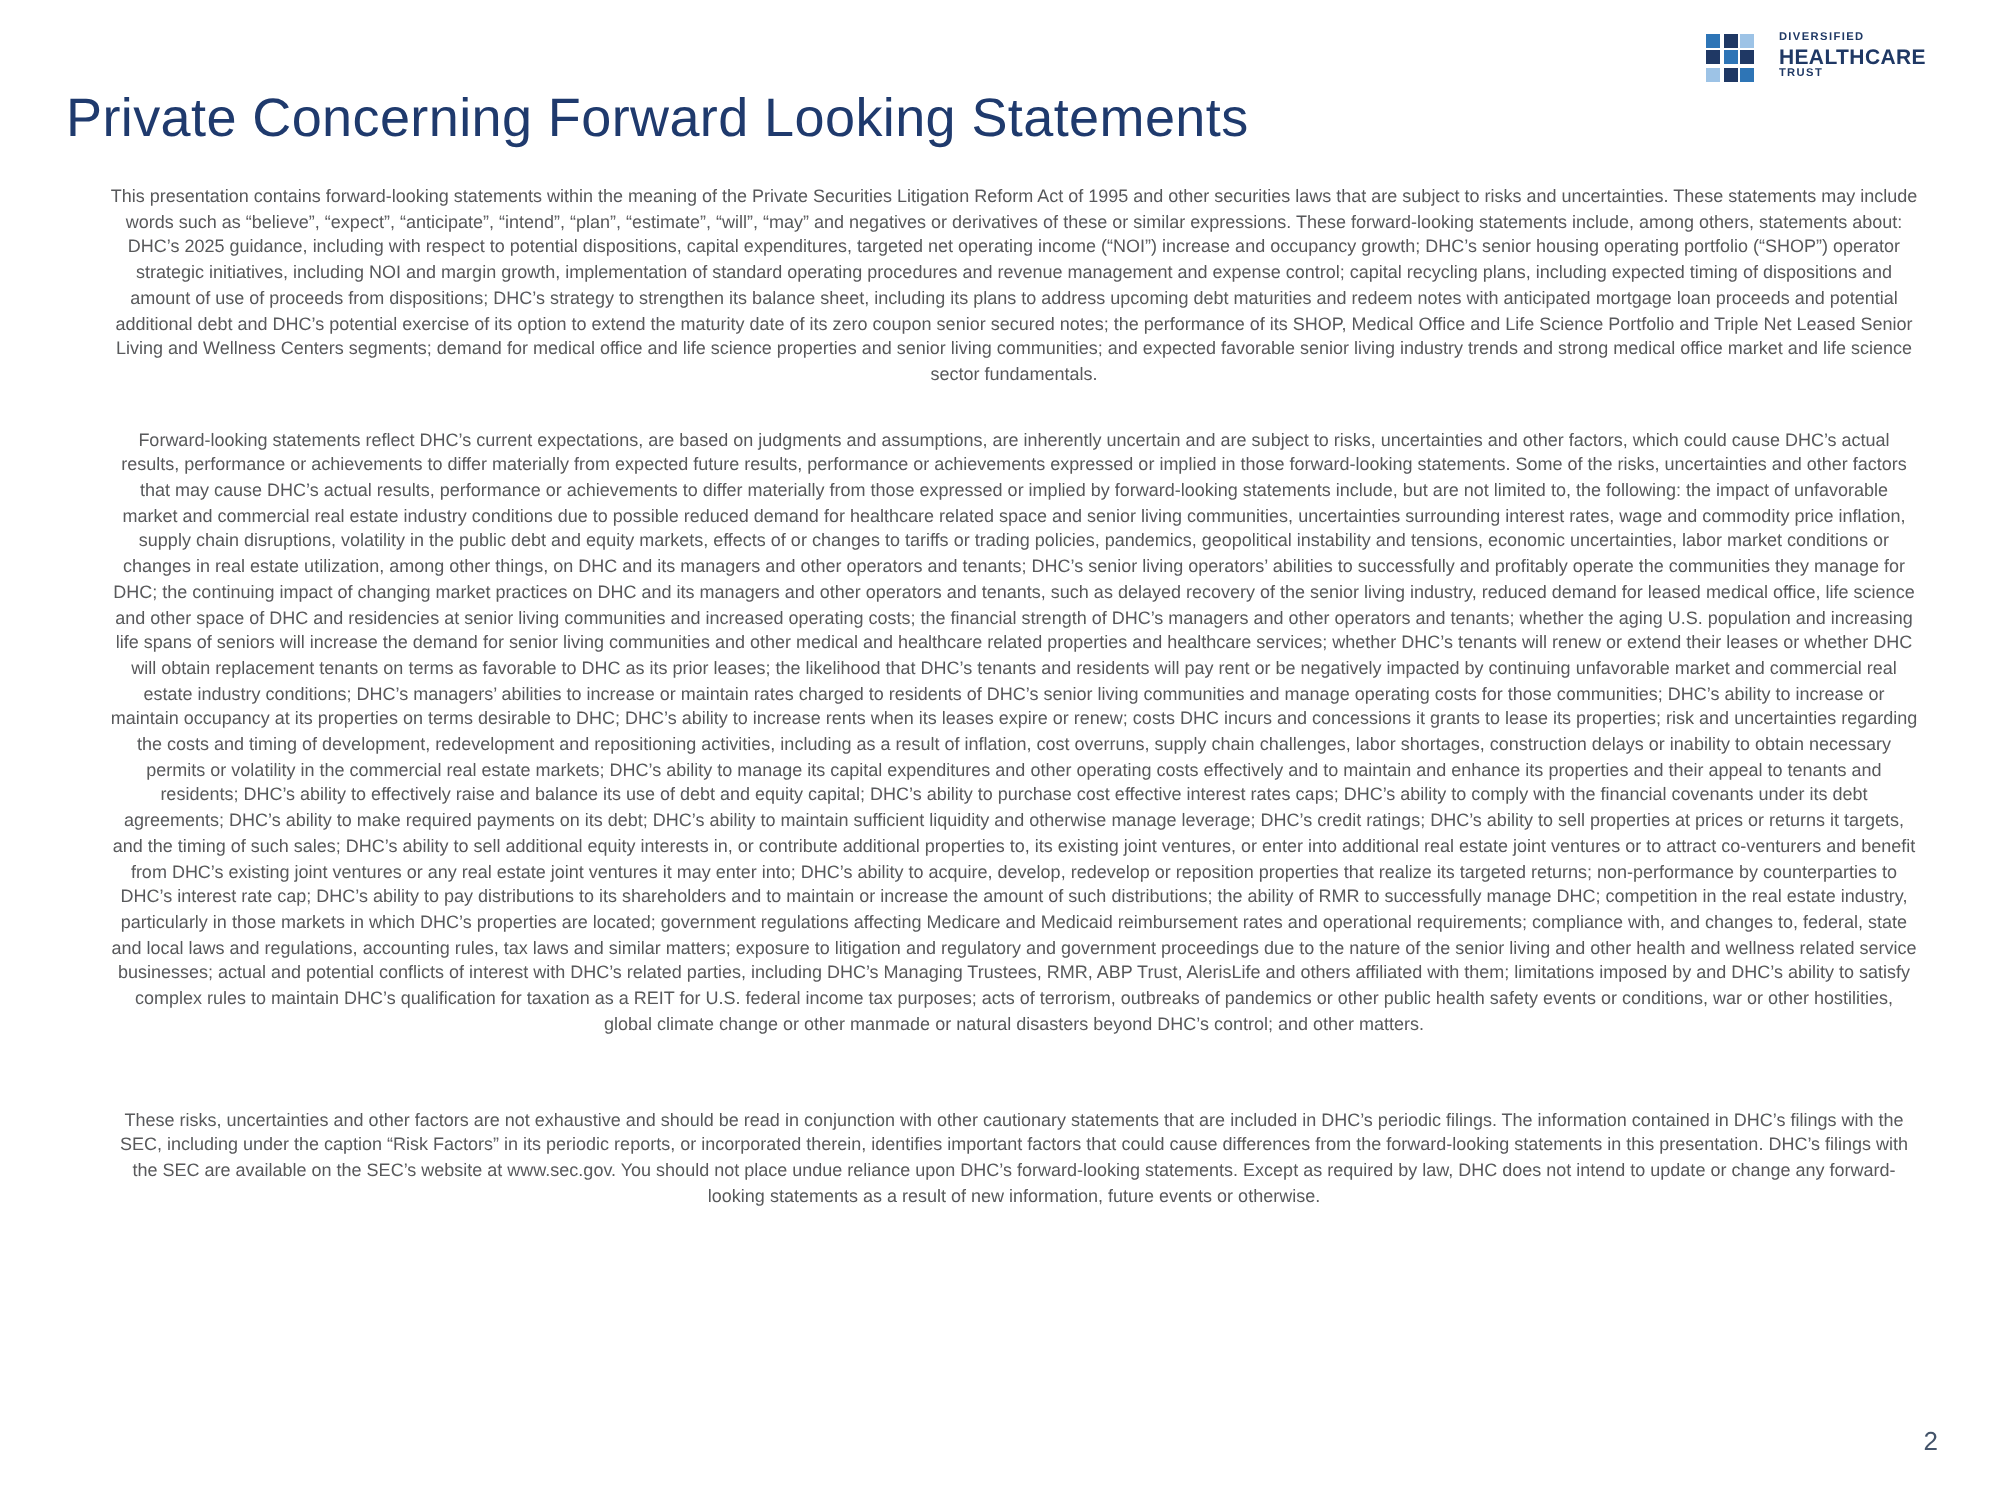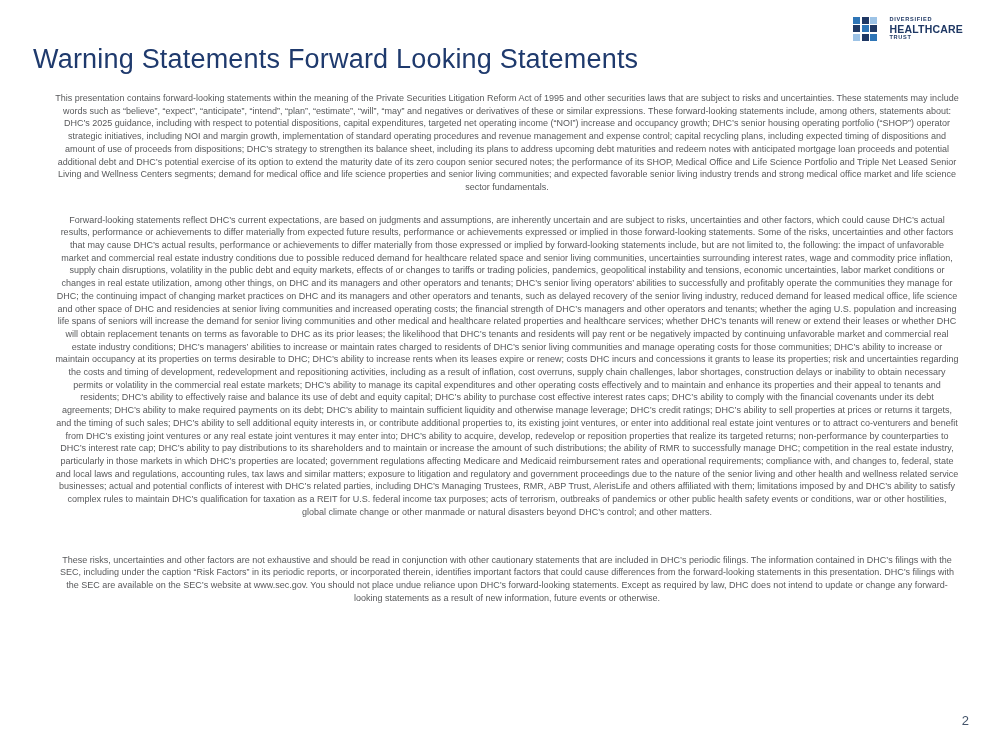--- a/index.html
+++ b/index.html
@@ -96,21 +96,21 @@
       <div class="logo-sq" style="background: rgb(31, 56, 100);"></div>
       <div class="logo-sq" style="background: rgb(46, 117, 182);"></div>
     </div>
     <div class="logo-text">
       <div class="small">DIVERSIFIED</div>
       <div class="big">HEALTHCARE</div>
       <div class="small">TRUST</div>
     </div>
   </div>
 
-  <h1 class="title">Warning Statements Forward Looking Statements</h1>
+  <h1 class="title">Private Concerning Forward Looking Statements</h1>
 
   <div class="body-text">
     <p>This presentation contains forward-looking statements within the meaning of the Private Securities Litigation Reform Act of 1995 and other securities laws that are subject to risks and uncertainties. These statements may include words such as “believe”, “expect”, “anticipate”, “intend”, “plan”, “estimate”, “will”, “may” and negatives or derivatives of these or similar expressions. These forward-looking statements include, among others, statements about: DHC’s 2025 guidance, including with respect to potential dispositions, capital expenditures, targeted net operating income (“NOI”) increase and occupancy growth; DHC’s senior housing operating portfolio (“SHOP”) operator strategic initiatives, including NOI and margin growth, implementation of standard operating procedures and revenue management and expense control; capital recycling plans, including expected timing of dispositions and amount of use of proceeds from dispositions; DHC’s strategy to strengthen its balance sheet, including its plans to address upcoming debt maturities and redeem notes with anticipated mortgage loan proceeds and potential additional debt and DHC’s potential exercise of its option to extend the maturity date of its zero coupon senior secured notes; the performance of its SHOP, Medical Office and Life Science Portfolio and Triple Net Leased Senior Living and Wellness Centers segments; demand for medical office and life science properties and senior living communities; and expected favorable senior living industry trends and strong medical office market and life science sector fundamentals.</p>
     <p>Forward-looking statements reflect DHC’s current expectations, are based on judgments and assumptions, are inherently uncertain and are subject to risks, uncertainties and other factors, which could cause DHC’s actual results, performance or achievements to differ materially from expected future results, performance or achievements expressed or implied in those forward-looking statements. Some of the risks, uncertainties and other factors that may cause DHC’s actual results, performance or achievements to differ materially from those expressed or implied by forward-looking statements include, but are not limited to, the following: the impact of unfavorable market and commercial real estate industry conditions due to possible reduced demand for healthcare related space and senior living communities, uncertainties surrounding interest rates, wage and commodity price inflation, supply chain disruptions, volatility in the public debt and equity markets, effects of or changes to tariffs or trading policies, pandemics, geopolitical instability and tensions, economic uncertainties, labor market conditions or changes in real estate utilization, among other things, on DHC and its managers and other operators and tenants; DHC’s senior living operators’ abilities to successfully and profitably operate the communities they manage for DHC; the continuing impact of changing market practices on DHC and its managers and other operators and tenants, such as delayed recovery of the senior living industry, reduced demand for leased medical office, life science and other space of DHC and residencies at senior living communities and increased operating costs; the financial strength of DHC’s managers and other operators and tenants; whether the aging U.S. population and increasing life spans of seniors will increase the demand for senior living communities and other medical and healthcare related properties and healthcare services; whether DHC’s tenants will renew or extend their leases or whether DHC will obtain replacement tenants on terms as favorable to DHC as its prior leases; the likelihood that DHC’s tenants and residents will pay rent or be negatively impacted by continuing unfavorable market and commercial real estate industry conditions; DHC’s managers’ abilities to increase or maintain rates charged to residents of DHC’s senior living communities and manage operating costs for those communities; DHC’s ability to increase or maintain occupancy at its properties on terms desirable to DHC; DHC’s ability to increase rents when its leases expire or renew; costs DHC incurs and concessions it grants to lease its properties; risk and uncertainties regarding the costs and timing of development, redevelopment and repositioning activities, including as a result of inflation, cost overruns, supply chain challenges, labor shortages, construction delays or inability to obtain necessary permits or volatility in the commercial real estate markets; DHC’s ability to manage its capital expenditures and other operating costs effectively and to maintain and enhance its properties and their appeal to tenants and residents; DHC’s ability to effectively raise and balance its use of debt and equity capital; DHC’s ability to purchase cost effective interest rates caps; DHC’s ability to comply with the financial covenants under its debt agreements; DHC’s ability to make required payments on its debt; DHC’s ability to maintain sufficient liquidity and otherwise manage leverage; DHC’s credit ratings; DHC’s ability to sell properties at prices or returns it targets, and the timing of such sales; DHC’s ability to sell additional equity interests in, or contribute additional properties to, its existing joint ventures, or enter into additional real estate joint ventures or to attract co-venturers and benefit from DHC’s existing joint ventures or any real estate joint ventures it may enter into; DHC’s ability to acquire, develop, redevelop or reposition properties that realize its targeted returns; non-performance by counterparties to DHC’s interest rate cap; DHC’s ability to pay distributions to its shareholders and to maintain or increase the amount of such distributions; the ability of RMR to successfully manage DHC; competition in the real estate industry, particularly in those markets in which DHC’s properties are located; government regulations affecting Medicare and Medicaid reimbursement rates and operational requirements; compliance with, and changes to, federal, state and local laws and regulations, accounting rules, tax laws and similar matters; exposure to litigation and regulatory and government proceedings due to the nature of the senior living and other health and wellness related service businesses; actual and potential conflicts of interest with DHC’s related parties, including DHC’s Managing Trustees, RMR, ABP Trust, AlerisLife and others affiliated with them; limitations imposed by and DHC’s ability to satisfy complex rules to maintain DHC’s qualification for taxation as a REIT for U.S. federal income tax purposes; acts of terrorism, outbreaks of pandemics or other public health safety events or conditions, war or other hostilities, global climate change or other manmade or natural disasters beyond DHC’s control; and other matters.</p>
     <p>These risks, uncertainties and other factors are not exhaustive and should be read in conjunction with other cautionary statements that are included in DHC’s periodic filings. The information contained in DHC’s filings with the SEC, including under the caption “Risk Factors” in its periodic reports, or incorporated therein, identifies important factors that could cause differences from the forward-looking statements in this presentation. DHC’s filings with the SEC are available on the SEC’s website at www.sec.gov. You should not place undue reliance upon DHC’s forward-looking statements. Except as required by law, DHC does not intend to update or change any forward-looking statements as a result of new information, future events or otherwise.</p>
   </div>
 
   <div class="page-number">2</div>
 
 </div>

